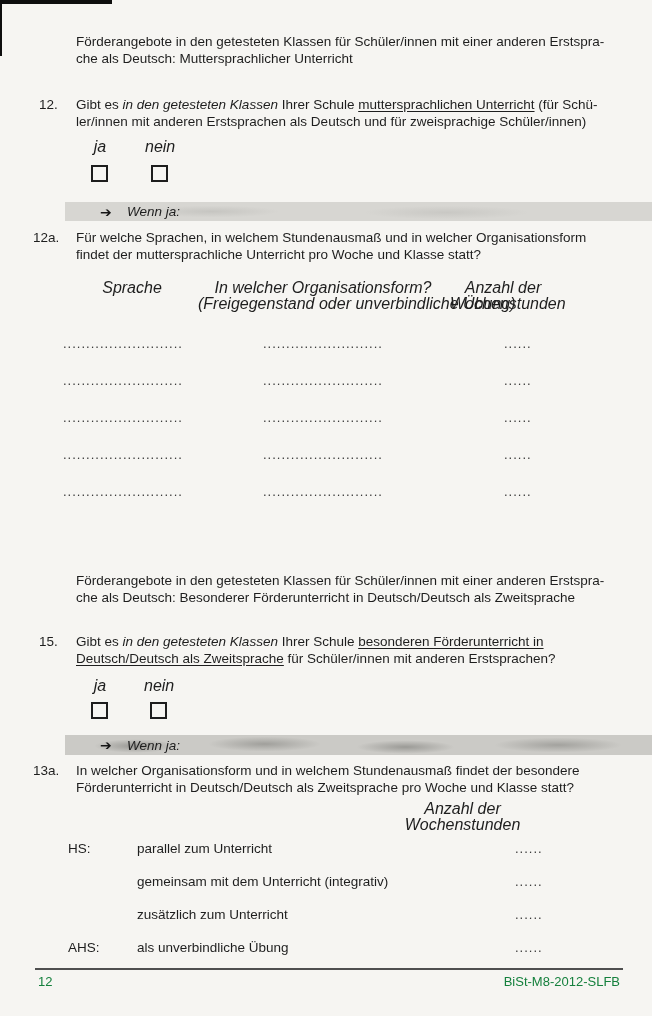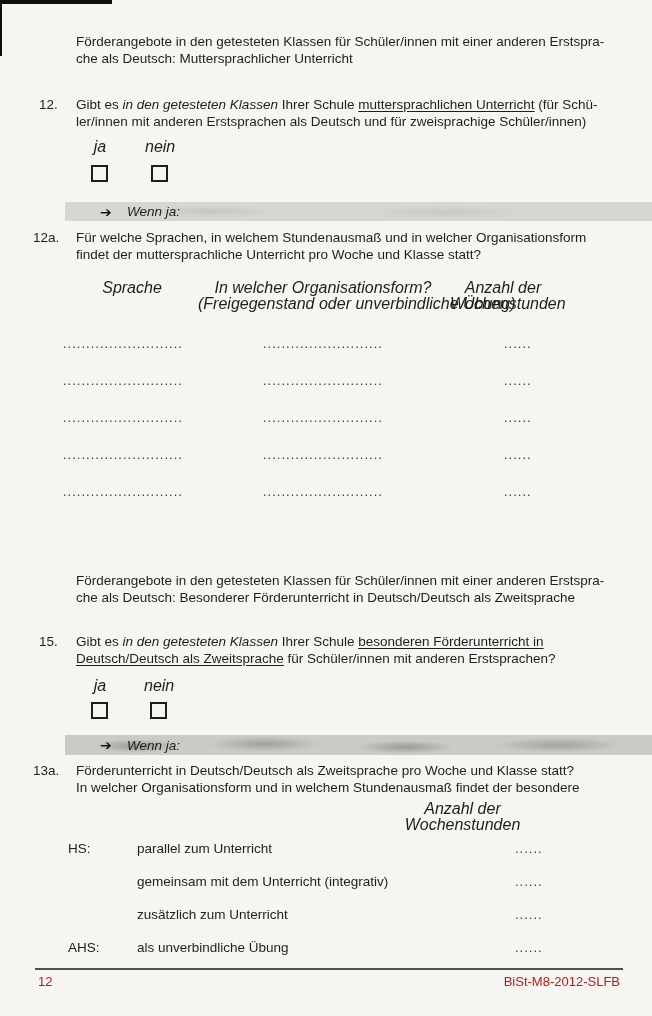--- a/index.html
+++ b/index.html
@@ -44,21 +44,21 @@
   }
   .arrow{
     position:absolute;left:35px;
     font-size:14px;font-weight:bold;color:#161616;
     font-family:"DejaVu Sans", sans-serif;
   }
   .wennja{position:absolute;left:62px;font-style:italic;font-size:13.5px;}
   .dots{letter-spacing:1px;color:#3a3a3a;font-size:13px;}
   .scan{background:#0e0e0e;}
   .footline{height:2px;background:#4f4f4f;}
-  .foot{font-size:13px;color:#b91c1c;}
+  .foot{font-size:13px;color:#15803d;}
 </style>
 </head>
 <body>
 
 <div class="abs scan" style="top:0;left:0;width:112px;height:4px;"></div>
 <div class="abs scan" style="top:0;left:0;width:2px;height:56px;"></div>
 
 <div class="abs txt" style="top:33px;left:76px;width:552px;">
   <div class="line">Förderangebote in den getesteten Klassen für Schüler/innen mit einer anderen Erstspra-</div>
   <div class="line">che als Deutsch: Muttersprachlicher Unterricht</div>
@@ -144,22 +144,22 @@
 <div class="abs checkbox" style="top:702px;left:91px;"></div>
 <div class="abs checkbox" style="top:702px;left:150px;"></div>
 
 <div class="abs band dark" style="top:735px;left:65px;width:587px;">
   <span class="arrow">➔</span>
   <span class="wennja">Wenn ja:</span>
 </div>
 
 <div class="abs qnum" style="top:762px;left:33px;">13a.</div>
 <div class="abs txt" style="top:762px;left:76px;width:556px;">
+  <div class="line">In welcher Organisationsform und in welchem Stundenausmaß findet der besondere</div>
   <div class="line">Förderunterricht in Deutsch/Deutsch als Zweitsprache pro Woche und Klasse statt?</div>
-  <div class="line">In welcher Organisationsform und in welchem Stundenausmaß findet der besondere</div>
 </div>
 
 <div class="abs it sm ctr" style="top:801px;left:400px;width:125px;">
   <div class="line">Anzahl der</div>
   <div class="line">Wochenstunden</div>
 </div>
 
 <div class="abs txt" style="top:840px;left:0;width:652px;height:17px;">
   <span class="abs" style="left:68px;">HS:</span>
   <span class="abs" style="left:137px;">parallel zum Unterricht</span>

